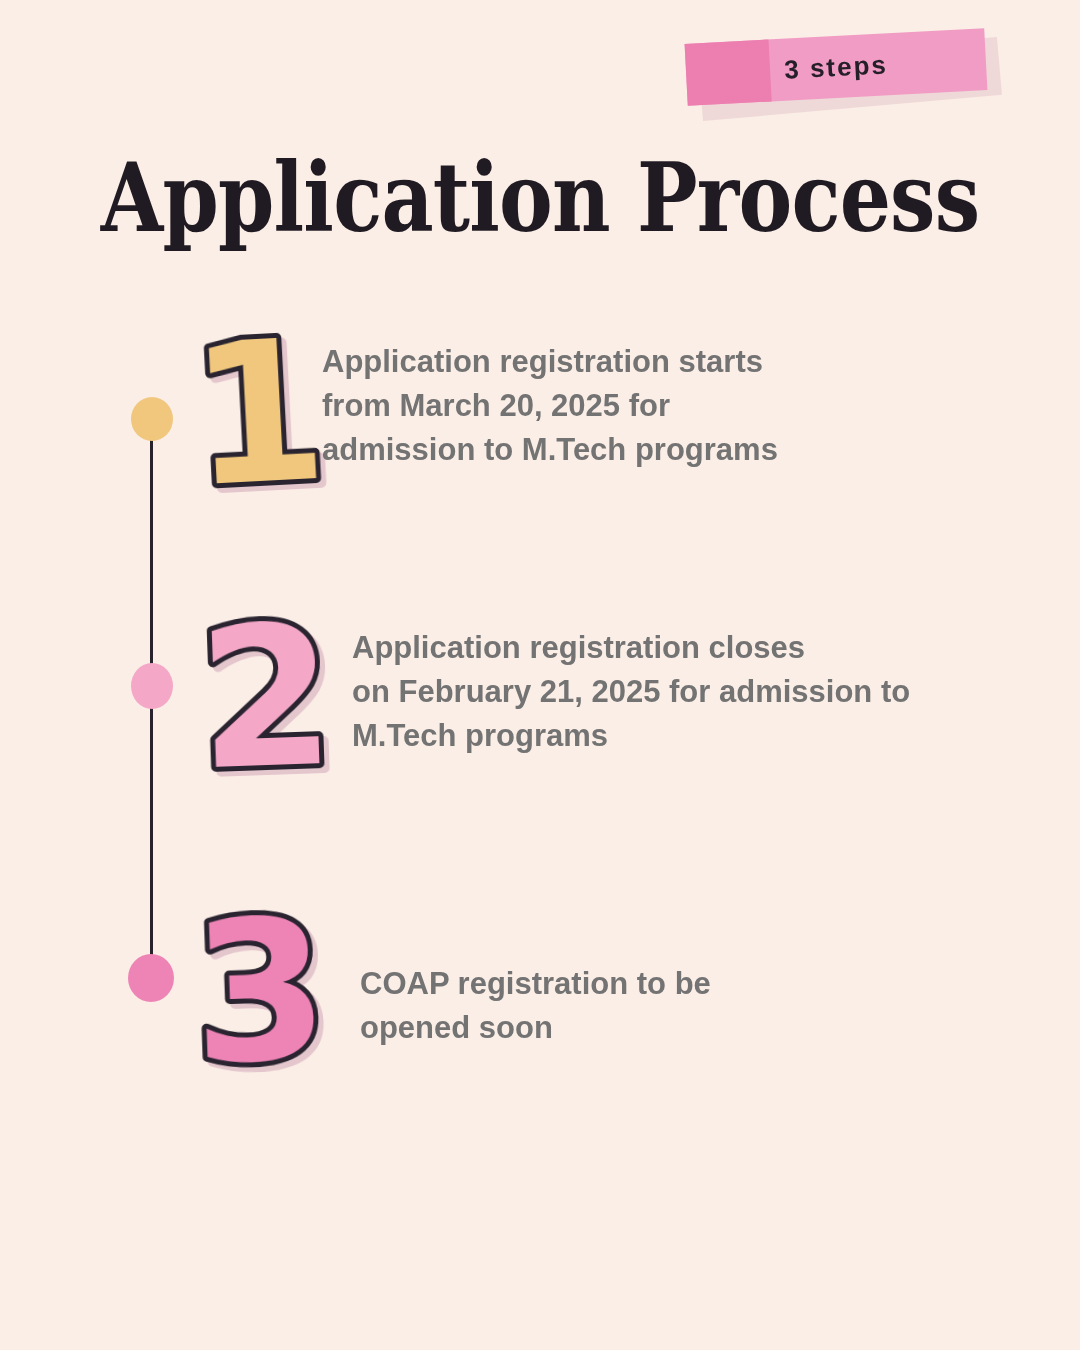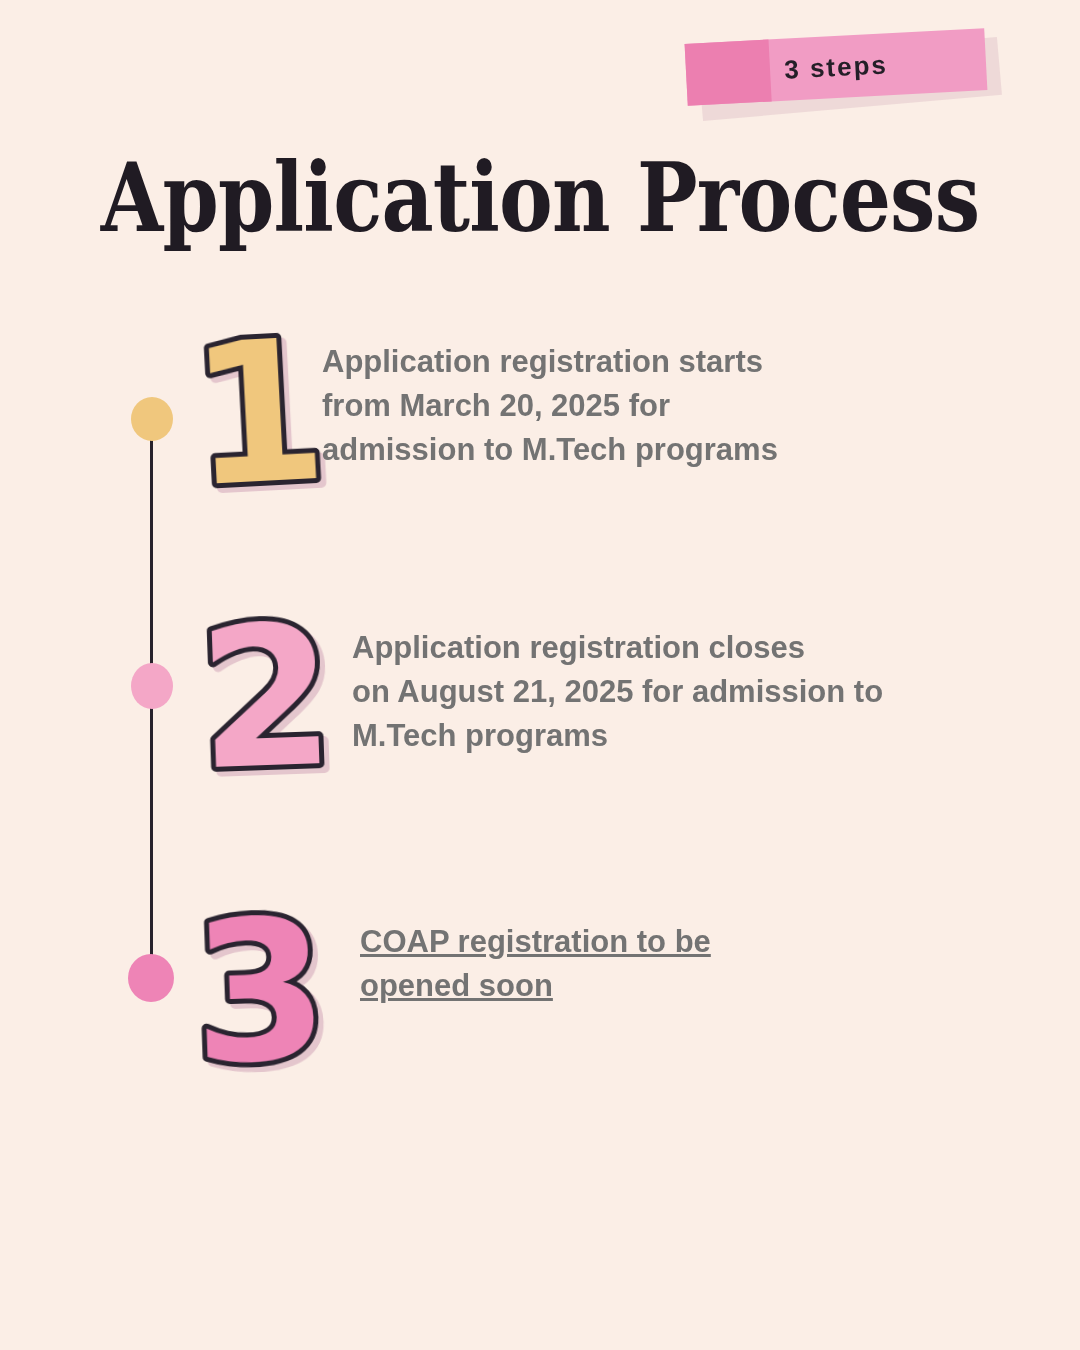--- a/index.html
+++ b/index.html
@@ -58,21 +58,21 @@
   .step-num.n3{left:190px;top:904px;transform:rotate(-2deg);}
 
   
   .step-text{
     position:absolute;
     font-size:31px;font-weight:bold;line-height:1.42;color:#737373;
     white-space:pre-line;letter-spacing:0;
   }
   .step-text.t1{left:322px;top:340px;width:560px;}
   .step-text.t2{left:352px;top:626px;width:580px;}
-  .step-text.t3{left:360px;top:920px;width:520px;text-decoration:underline;}
+  .step-text.t3{left:360px;top:962px;width:520px;}
 </style>
 </head>
 <body>
 
 <div class="canvas">
 
   <div class="ribbon-wrap">
     <div class="ribbon-shadow"></div>
     <div class="ribbon">
       <span class="ribbon-end"></span>
@@ -91,21 +91,21 @@
     <text x="70" y="155" text-anchor="middle" fill="#f0c77d">1</text>
   </svg>
   <div class="step-text t1">Application registration starts
 from March 20, 2025 for
 admission to M.Tech programs</div>
 
   <svg class="step-num n2" width="140" height="170" viewBox="0 0 140 170">
     <text x="70" y="155" text-anchor="middle" fill="#f4a7c7">2</text>
   </svg>
   <div class="step-text t2">Application registration closes
-on August 21, 2025 for admission to
+on February 21, 2025 for admission to
 M.Tech programs</div>
 
   <svg class="step-num n3" width="140" height="170" viewBox="0 0 140 170">
     <text x="70" y="155" text-anchor="middle" fill="#ee84b6">3</text>
   </svg>
   <div class="step-text t3">COAP registration to be
 opened soon</div>
 
 </div>
 

